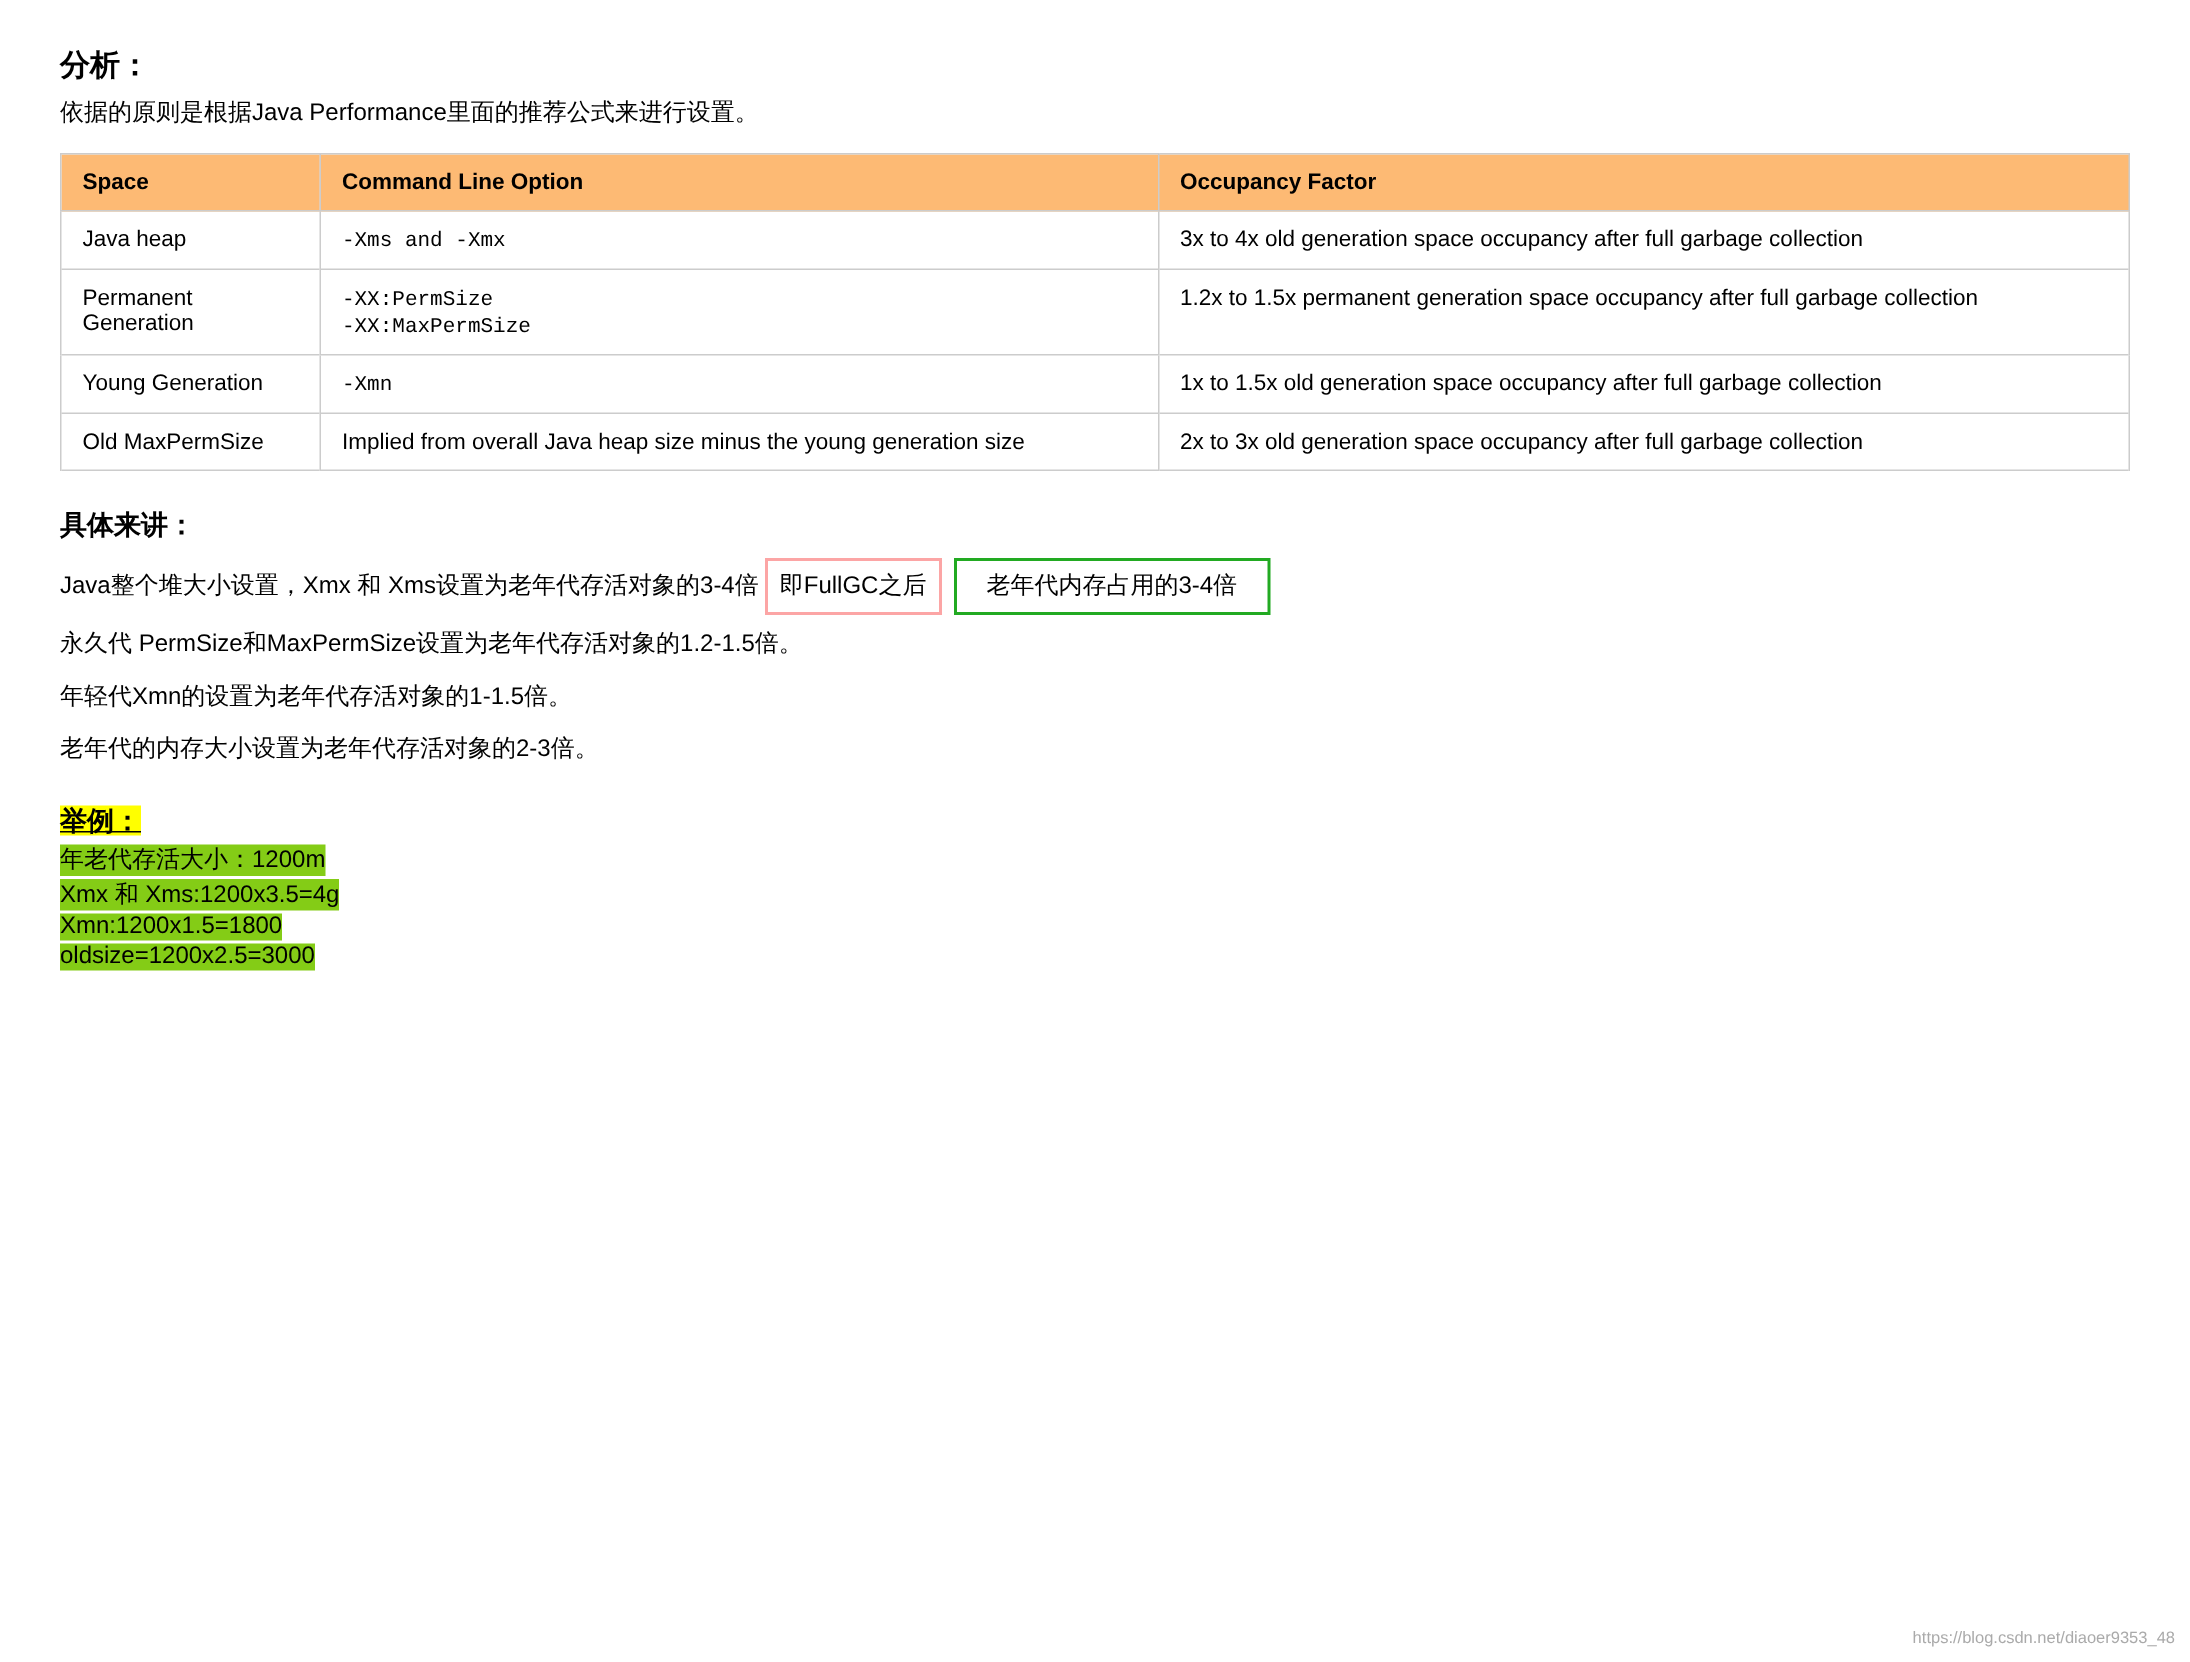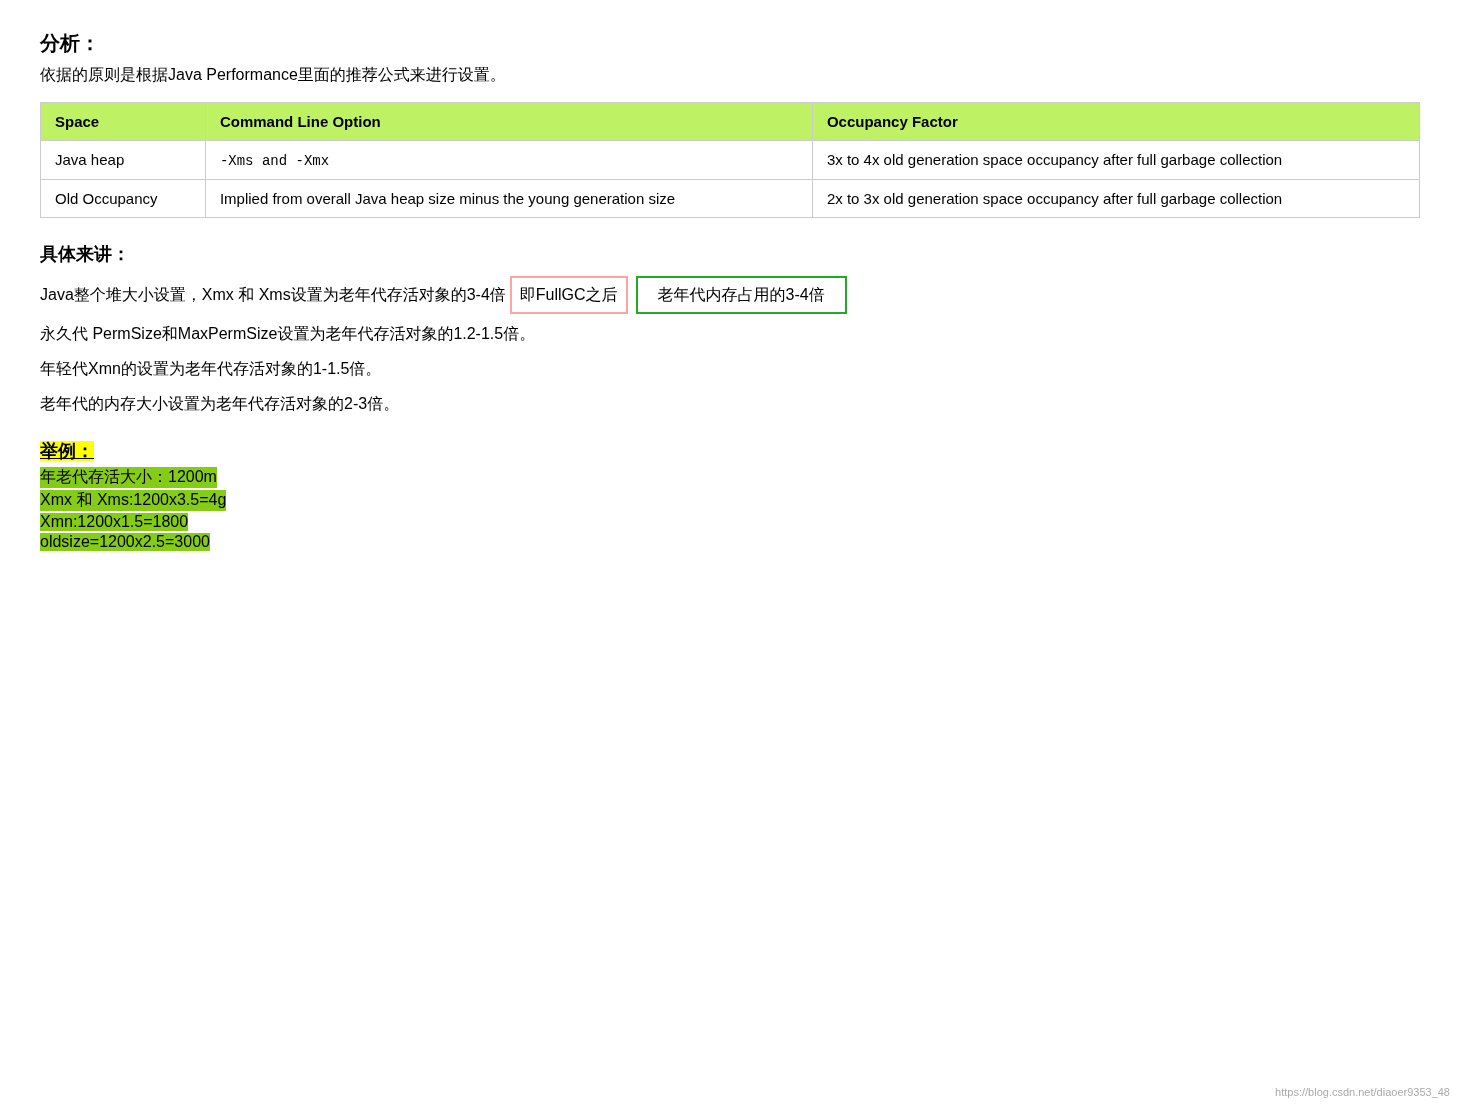--- a/index.html
+++ b/index.html
@@ -30,21 +30,21 @@
     }
 
     table {
       width: 100%;
       border-collapse: collapse;
       margin-bottom: 24px;
       font-size: 15px;
     }
 
     table thead tr {
-      background-color: #bef264;
+      background-color: #fdba74;
       padding-left: 38px;
     }
 
     table thead th {
       padding: 10px 14px;
       text-align: left;
       font-weight: bold;
       border: 1px solid #cccccc;
     }
 
@@ -143,21 +143,34 @@
       <th>Occupancy Factor</th>
     </tr>
   </thead>
   <tbody>
     <tr>
       <td>Java heap</td>
       <td><span class="code-inline">-Xms and -Xmx</span></td>
       <td>3x to 4x old generation space occupancy after full garbage collection</td>
     </tr>
     <tr>
-      <td>Old Occupancy</td>
+      <td>Permanent<br>Generation</td>
+      <td>
+        <span class="code-inline">-XX:PermSize</span><br>
+        <span class="code-inline">-XX:MaxPermSize</span>
+      </td>
+      <td>1.2x to 1.5x permanent generation space occupancy after full garbage collection</td>
+    </tr>
+    <tr>
+      <td>Young Generation</td>
+      <td><span class="code-inline">-Xmn</span></td>
+      <td>1x to 1.5x old generation space occupancy after full garbage collection</td>
+    </tr>
+    <tr>
+      <td>Old MaxPermSize</td>
       <td>Implied from overall Java heap size minus the young generation size</td>
       <td>2x to 3x old generation space occupancy after full garbage collection</td>
     </tr>
   </tbody>
 </table>
 
 <div class="detail-section-title">具体来讲：</div>
 
 <div class="detail-inline-row detail-text-block">
   <span>Java整个堆大小设置，Xmx 和 Xms设置为老年代存活对象的3-4倍</span>

